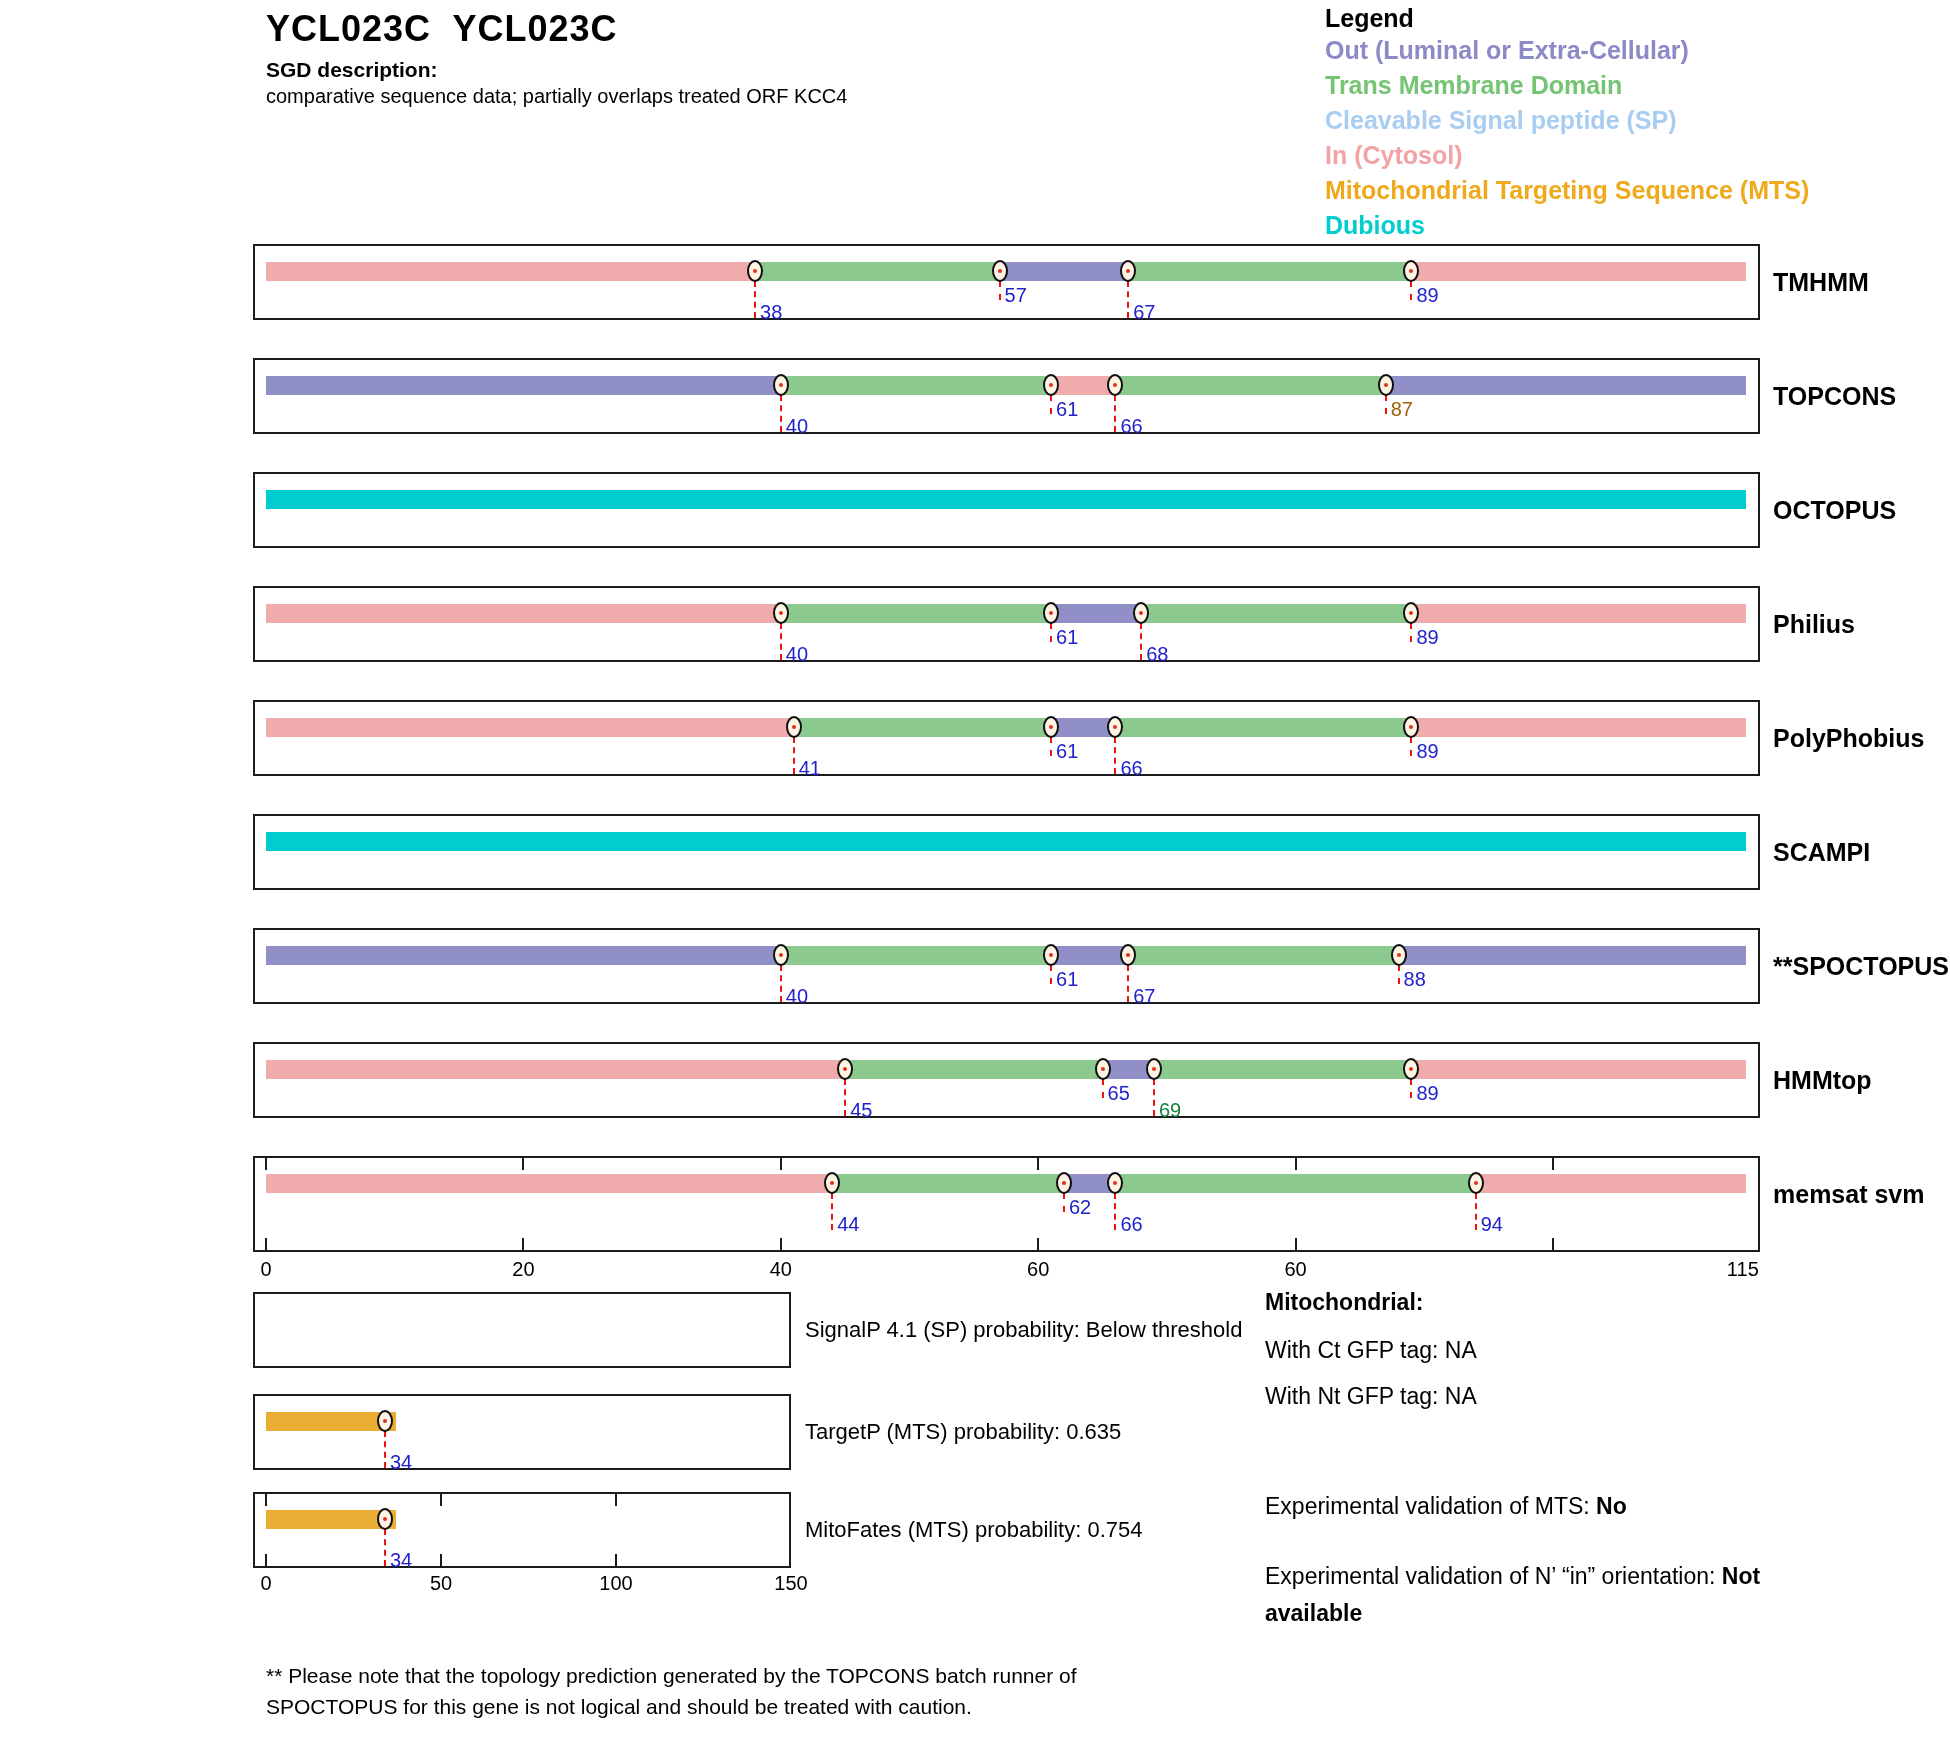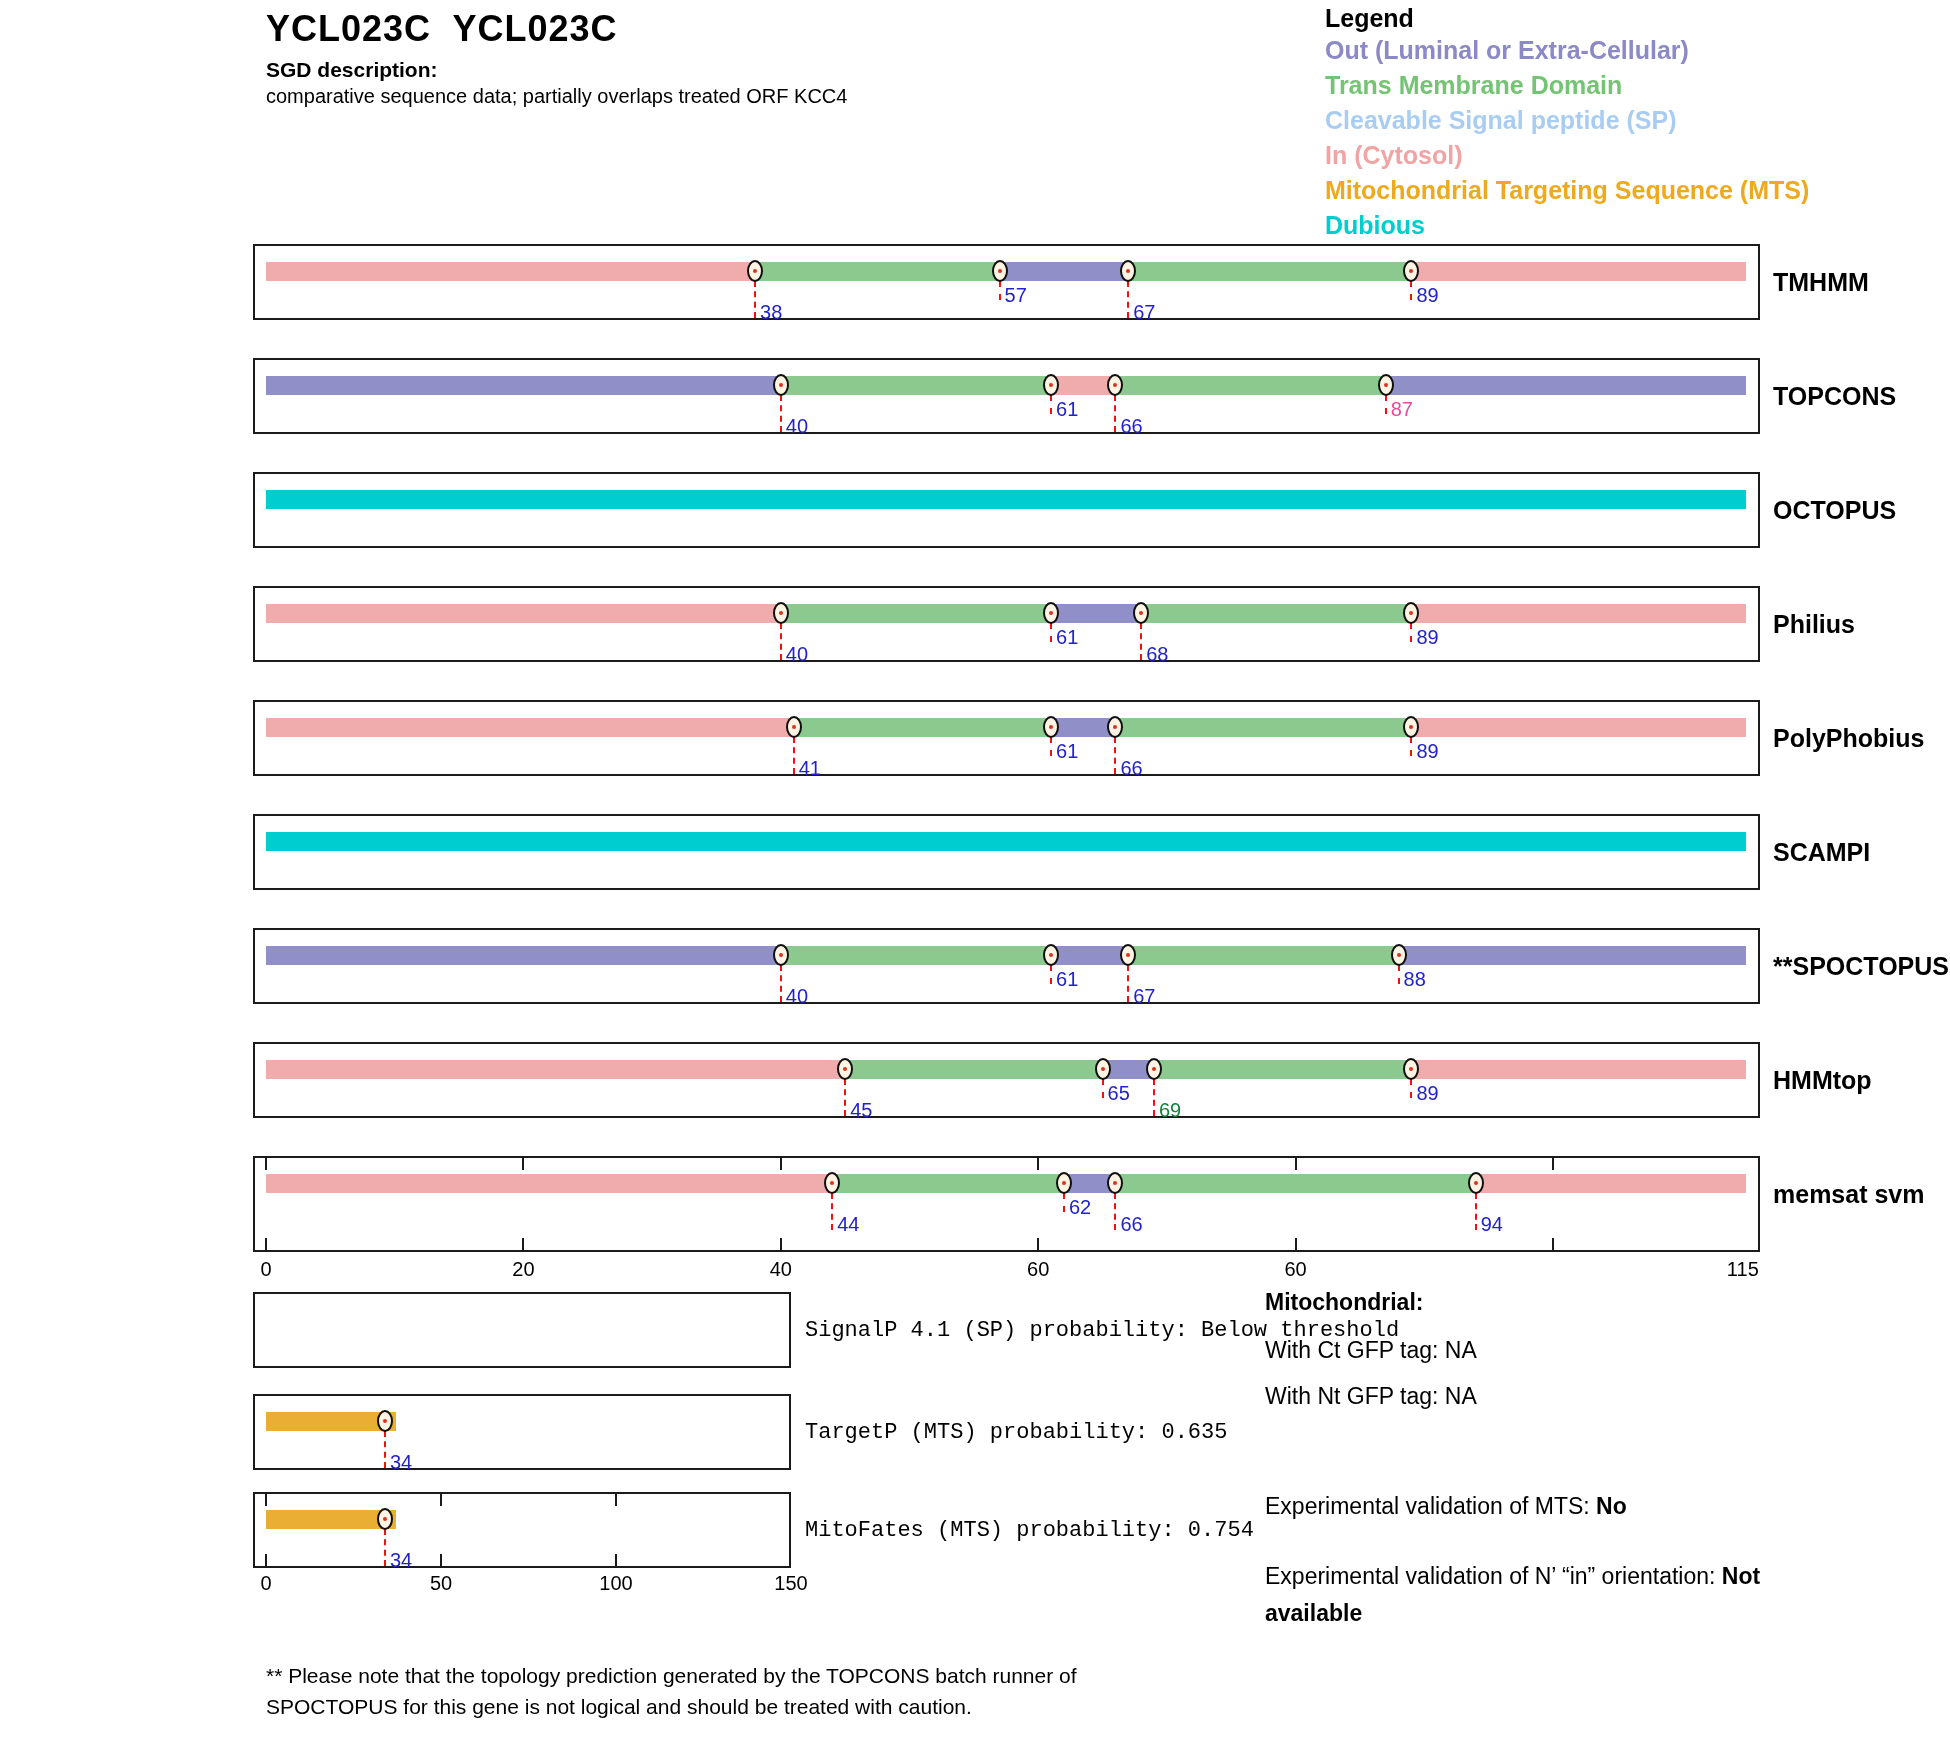--- a/index.html
+++ b/index.html
@@ -16,21 +16,21 @@
   .marker{position:absolute;width:16px;height:22px;border:2.5px solid #101010;border-radius:50%;
           box-sizing:border-box;}
   .marker .dot{position:absolute;left:50%;top:50%;width:4px;height:4px;border-radius:50%;
           transform:translate(-50%,-50%);}
   .dashline{position:absolute;width:0;border-left:2px dashed;}
   .vlabel{position:absolute;font-size:20px;white-space:nowrap;}
   .track-label{position:absolute;font-size:25px;font-weight:bold;white-space:nowrap;transform:translateY(-50%);}
   .tick{position:absolute;width:2px;background:#1b1b1b;}
   .axlabel{position:absolute;font-size:20px;transform:translateX(-50%);white-space:nowrap;}
   .axlabel-end{transform:translateX(-60%);}
-  .prob-caption{position:absolute;font-size:22px;white-space:nowrap;transform:translateY(-50%);font-family:Liberation Mono, monospace;}
+  .prob-caption{position:absolute;font-size:22px;white-space:nowrap;transform:translateY(-50%);}
   .loc{font-size:23px;line-height:33px;}
   .loc .bold{font-weight:bold;}
   .footnote{font-size:21px;line-height:31px;}
 </style>
 </head>
 <body>
 
 <div class="page">
 
   <div class="abs title" style="left:266px;top:8px;">YCL023C  YCL023C</div>
@@ -94,21 +94,21 @@
       <div class="vlabel" style="left: 1056.04px; top: 398px; color: rgb(34, 34, 204);">61</div>
       <div class="marker" style="left: 1043.04px; top: 374px; background: rgb(253, 244, 227);">
         <div class="dot" style="background: rgb(224, 48, 32);"></div>
       </div>
       <div class="dashline" style="left: 1114.39px; top: 395px; height: 37px; border-left-color: rgb(240, 16, 16);"></div>
       <div class="vlabel" style="left: 1120.39px; top: 415px; color: rgb(34, 34, 204);">66</div>
       <div class="marker" style="left: 1107.39px; top: 374px; background: rgb(253, 244, 227);">
         <div class="dot" style="background: rgb(224, 48, 32);"></div>
       </div>
       <div class="dashline" style="left: 1384.65px; top: 395px; height: 19px; border-left-color: rgb(240, 16, 16);"></div>
-      <div class="vlabel" style="left: 1390.65px; top: 398px; color: #ec4899;">87</div>
+      <div class="vlabel" style="left: 1390.65px; top: 398px; color: #a16207;">87</div>
       <div class="marker" style="left: 1377.65px; top: 374px; background: rgb(253, 244, 227);">
         <div class="dot" style="background: rgb(224, 48, 32);"></div>
       </div>
       <div class="track-label" style="left: 1773px; top: 396px;">TOPCONS</div>
       <div class="track-box" style="left: 253px; top: 472px; width: 1507px; height: 76px;"></div>
       <div class="seg" style="left: 266px; top: 490px; width: 1480px; background: rgb(0, 205, 208);"></div>
       <div class="track-label" style="left: 1773px; top: 510px;">OCTOPUS</div>
       <div class="track-box" style="left: 253px; top: 586px; width: 1507px; height: 76px;"></div>
       <div class="seg" style="left: 266px; top: 604px; width: 514.783px; background: rgb(240, 171, 173);"></div>
       <div class="seg" style="left: 780.783px; top: 604px; width: 270.261px; background: rgb(140, 201, 142);"></div>

